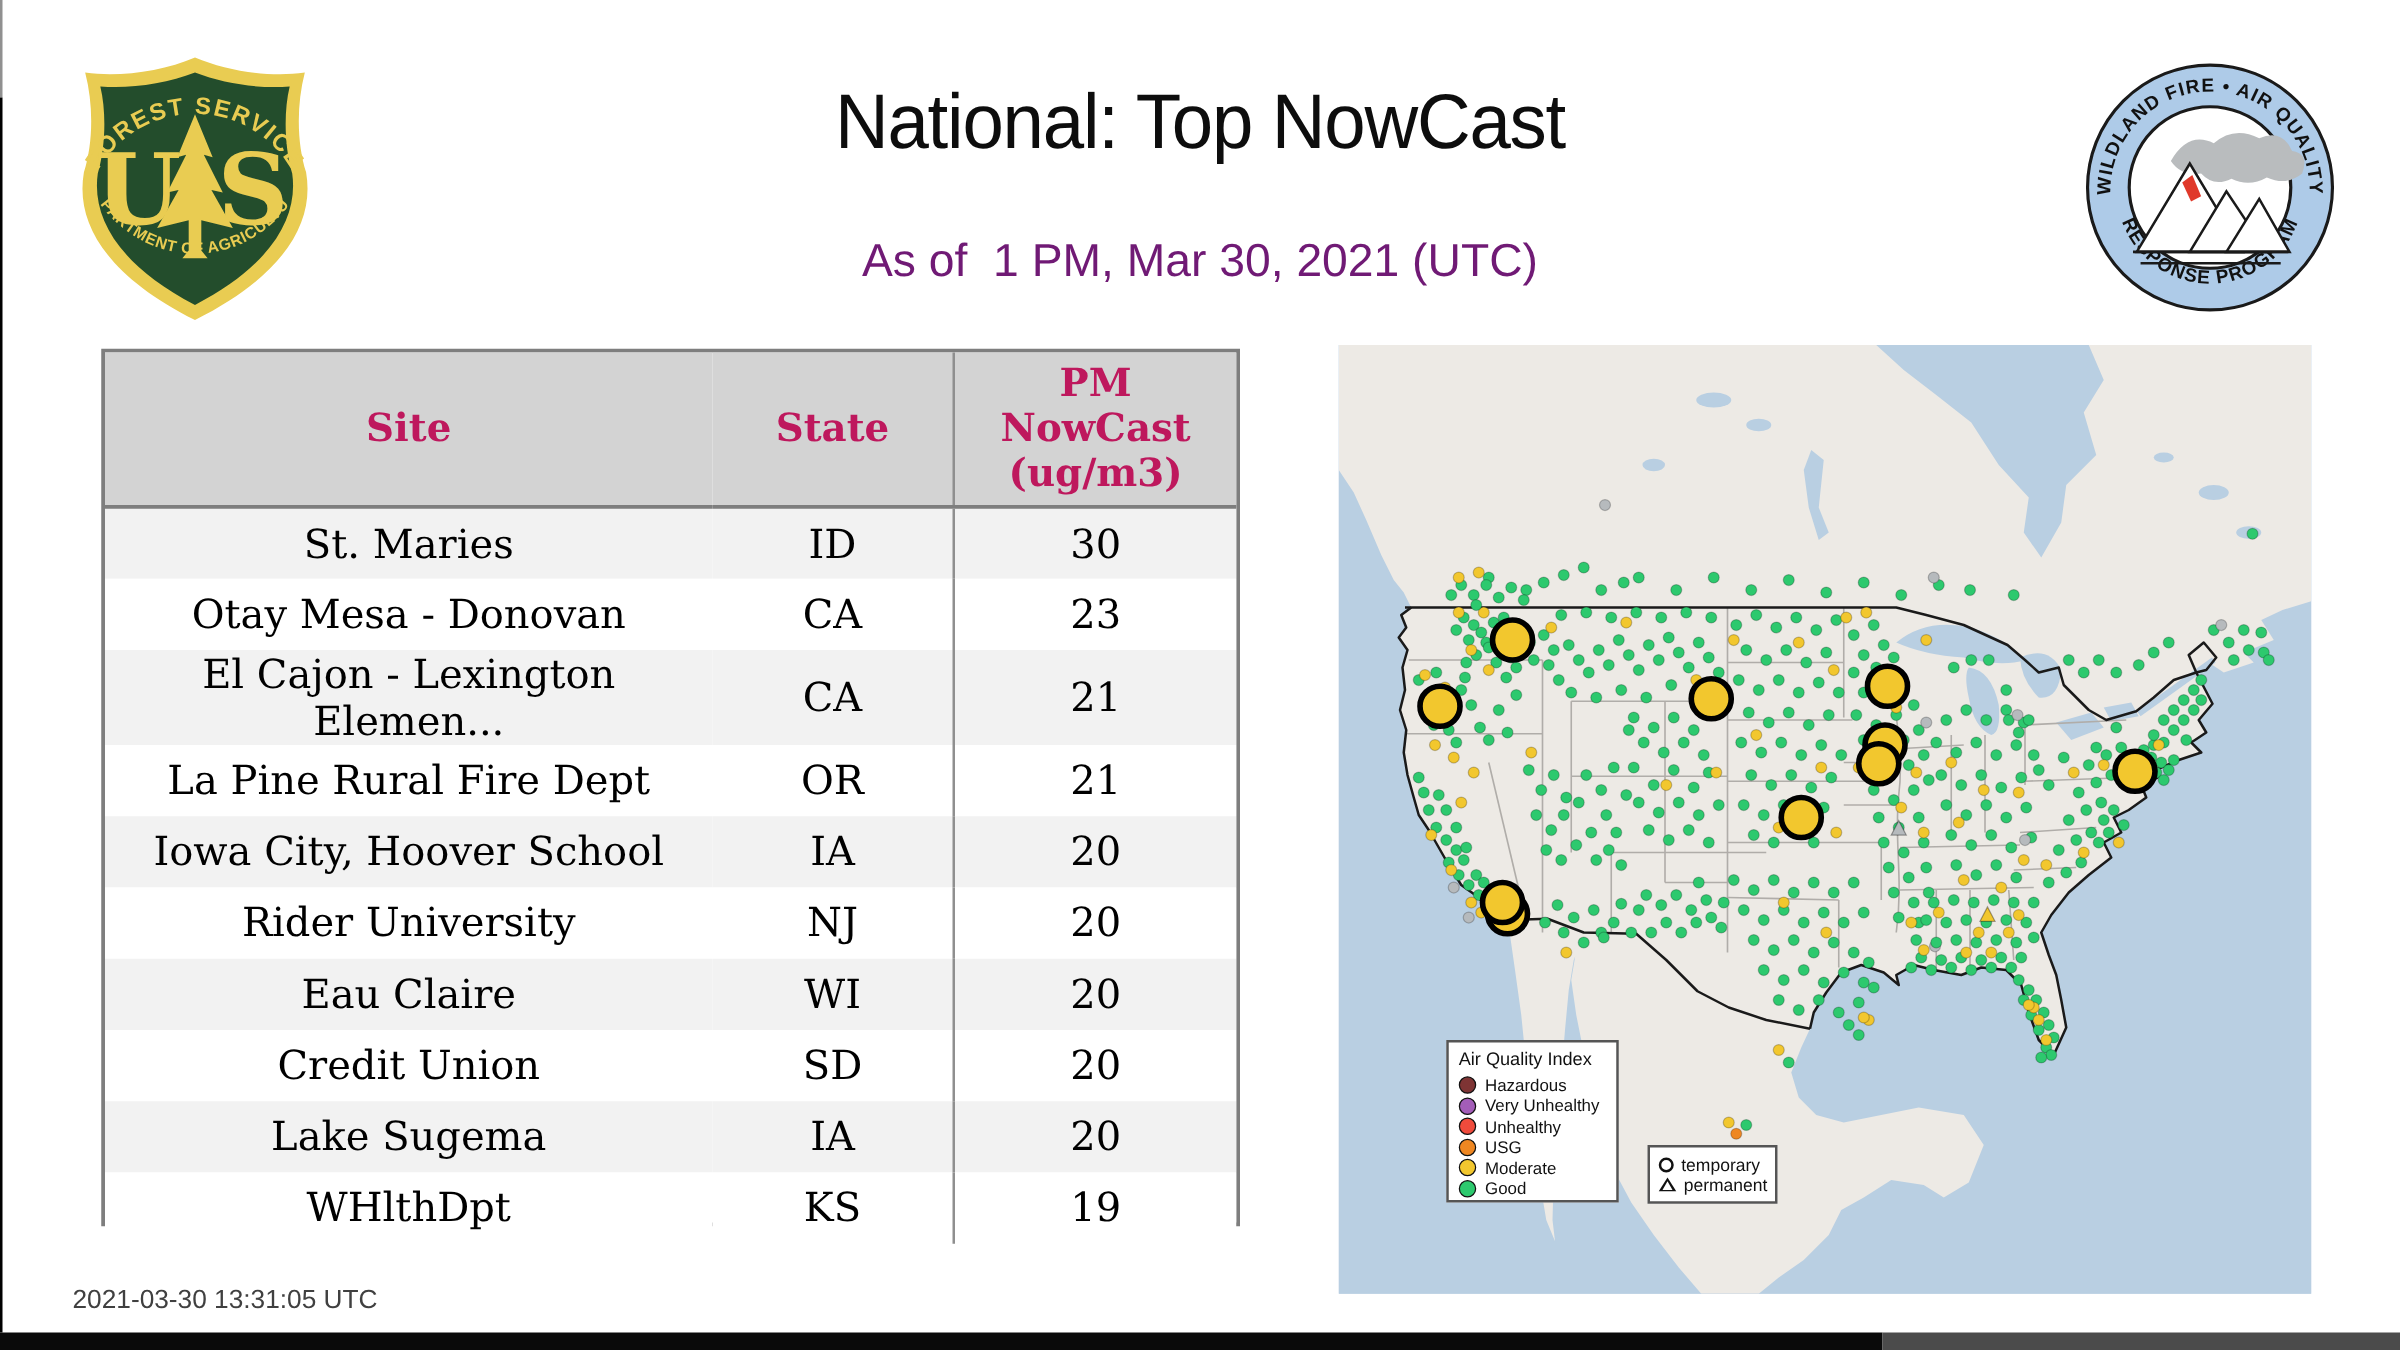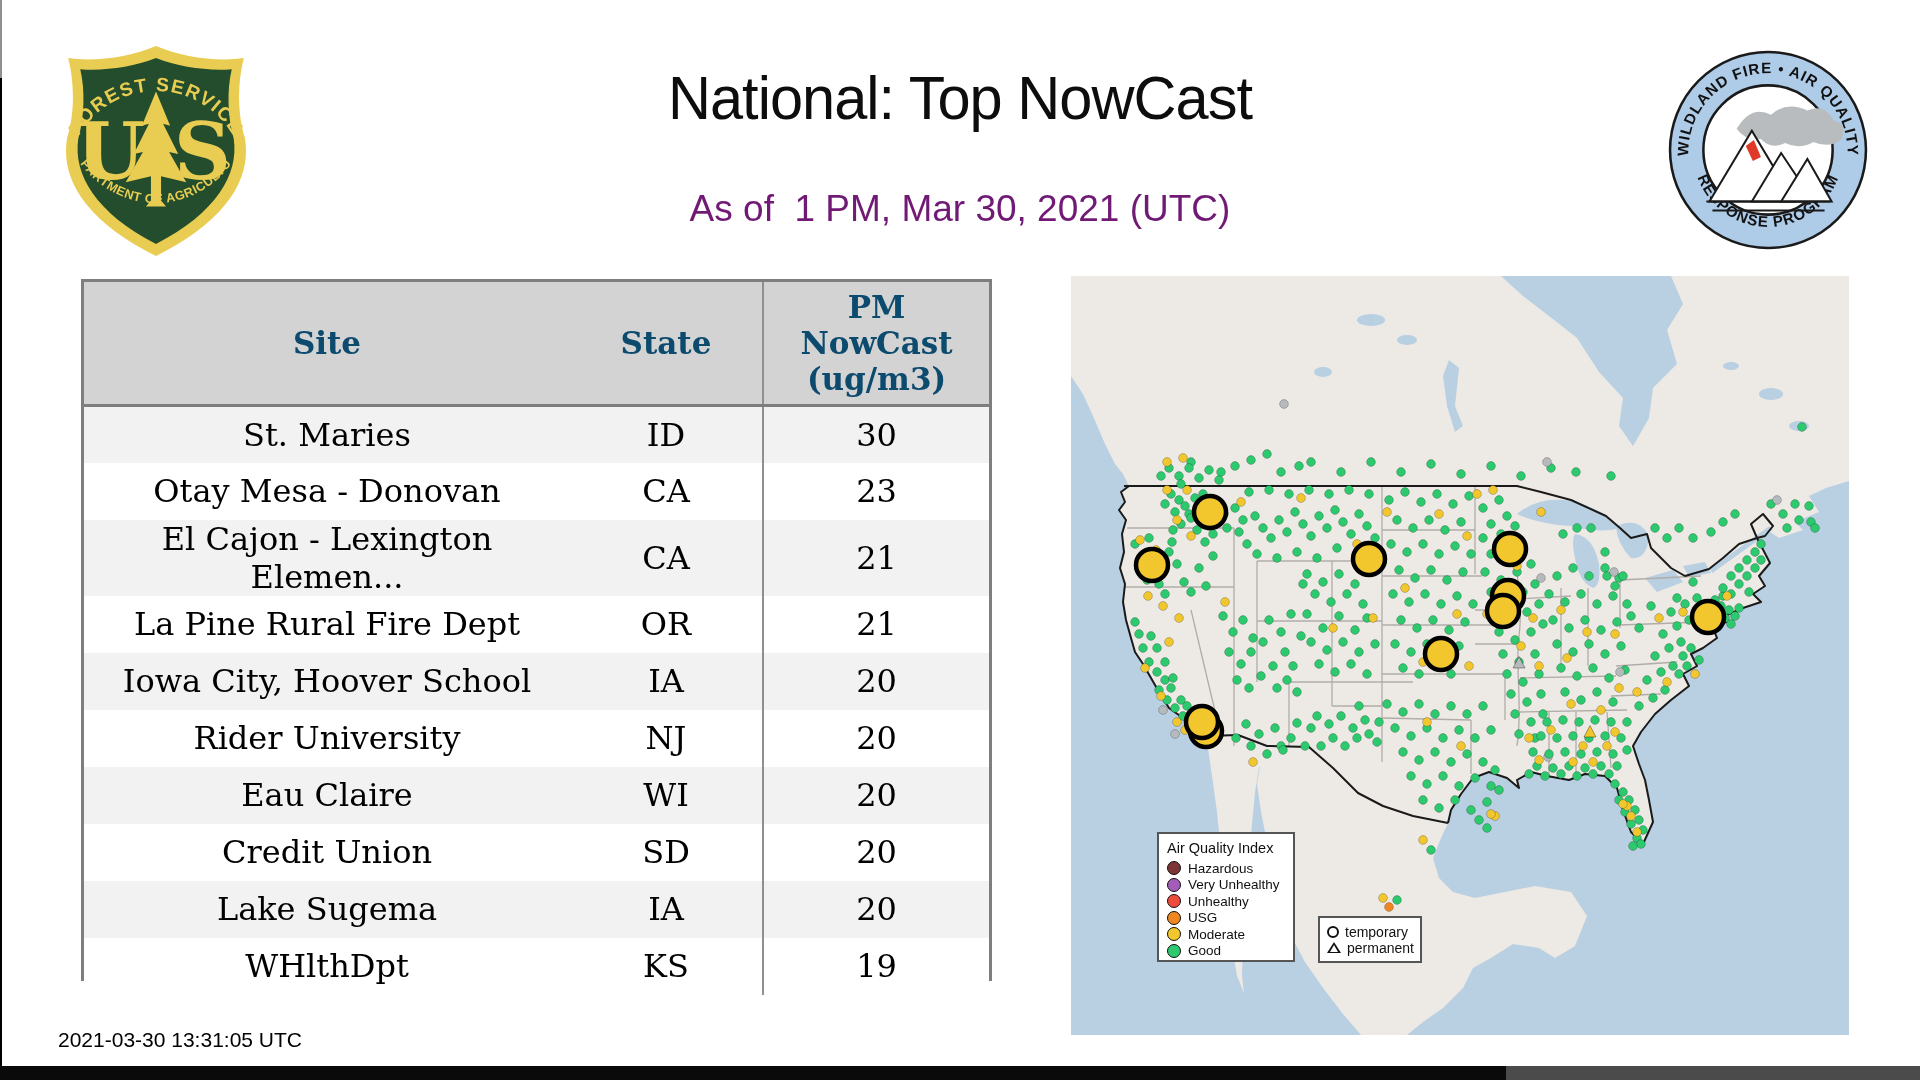--- a/index.html
+++ b/index.html
@@ -20,30 +20,30 @@
   
   #usfs-logo{position:absolute;left:55px;top:42px;width:202px;height:218px;}
   #wfaqrp-logo{position:absolute;left:1666px;top:42px;width:204px;height:216px;}
 
   
   #aqi-table-wrap{position:absolute;left:81px;top:279px;width:911px;height:702px;
         border:3px solid #7e7e7e;box-sizing:border-box;background:#fff;}
   table#aqi-table{border-collapse:collapse;width:100%;height:100%;table-layout:fixed;
         font-family:"DejaVu Serif", serif;}
   #aqi-table thead th{background:#d3d3d3;border-bottom:3px solid #7e7e7e;
-        font-size:31px;font-weight:bold;color:#0c4a6e;height:122px;text-align:center;vertical-align:middle;
+        font-size:31px;font-weight:bold;color:#be185d;height:122px;text-align:center;vertical-align:middle;
         padding:0;}
   #aqi-table thead th.pm-col{padding:0 34px;}
   #aqi-table td{font-size:32px;color:#000;text-align:center;vertical-align:middle;padding:0;}
   #aqi-table tbody tr{height:57px;}
   #aqi-table tbody tr:nth-child(odd){background:#f2f2f2;}
   #aqi-table tbody tr:nth-child(even){background:#ffffff;}
   #aqi-table .pm-col{border-left:2px solid #8f8f8f;}
 
-  #timestamp{position:absolute;left:58px;top:1028px;font-size:21px;color:#000000;}
+  #timestamp{position:absolute;left:58px;top:1028px;font-size:21px;color:#404040;}
 
   
   #map{position:absolute;left:1071px;top:276px;width:778px;height:759px;background:#b9cfe2;}
   #map-svg{position:absolute;left:0;top:0;}
   .map-legend{position:absolute;background:#fff;border:2px solid #555;box-sizing:border-box;
         color:#111;}
   #aqi-legend{left:86px;top:556px;width:138px;height:130px;padding:6px 8px;}
   #aqi-legend .lg-title{font-size:14.5px;text-align:left;margin-bottom:4px;}
   .lg-item{display:flex;align-items:center;gap:7px;height:16.5px;font-size:13.5px;}
   .lg-swatch{width:12px;height:12px;border-radius:50%;border:1.5px solid #111;flex:0 0 auto;}

